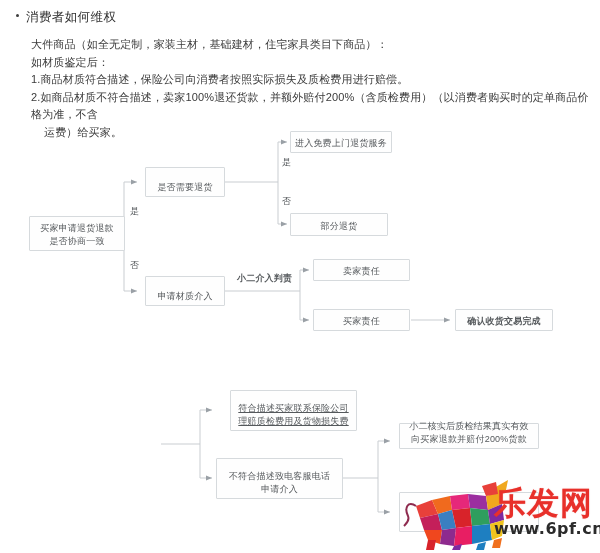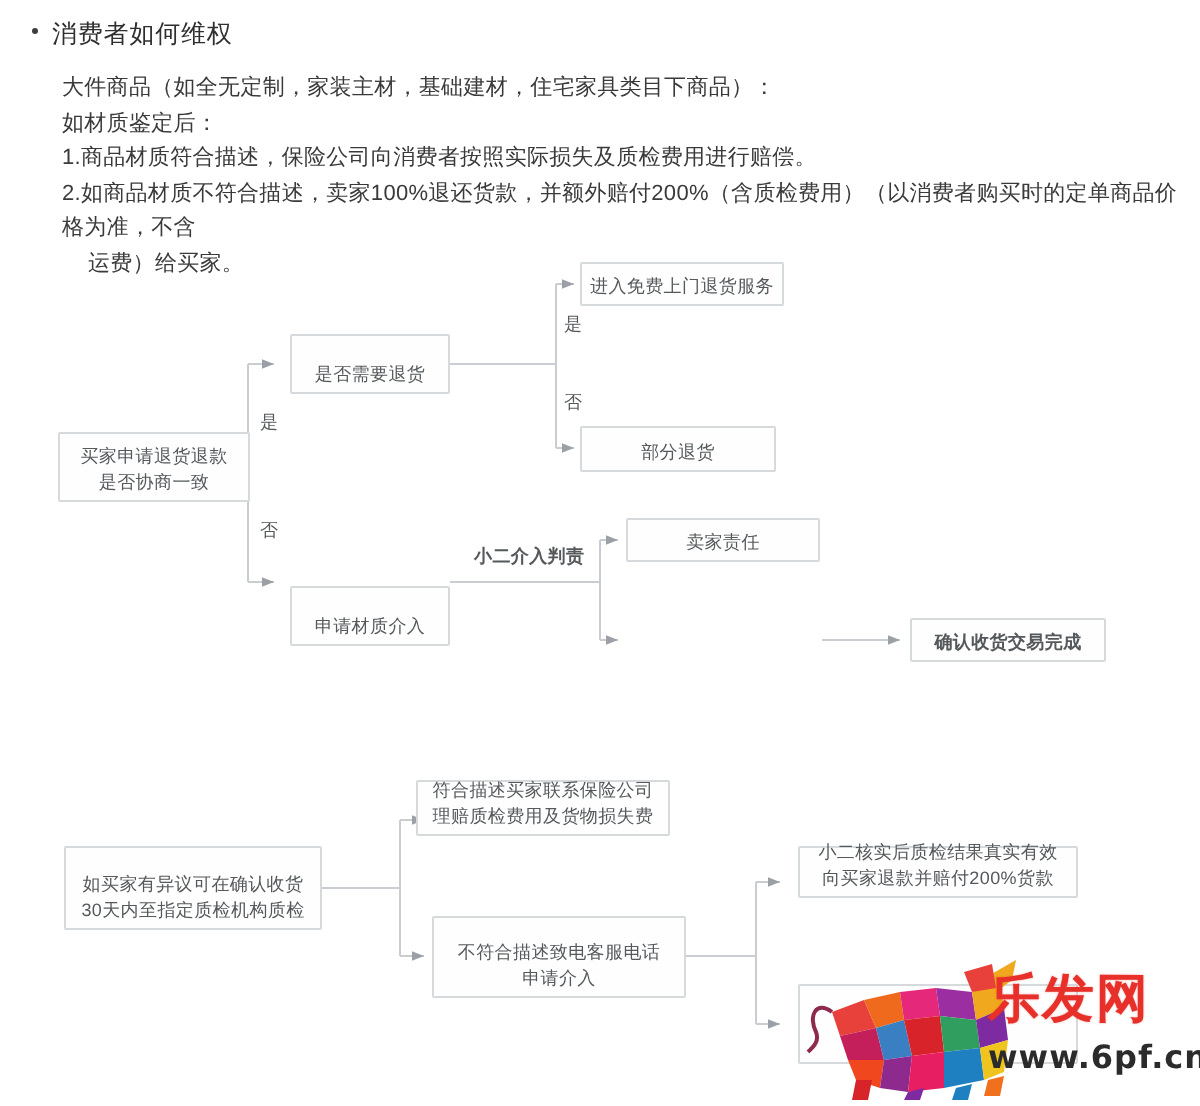--- a/index.html
+++ b/index.html
@@ -119,21 +119,21 @@
     left: 398px;
     top: 478px;
     width: 202px;
     height: 75px;
     pointer-events: auto;
   }
   .wm-text {
     position: absolute;
     left: 96px;
     top: 4px;
-    font-size: 26px;
+    font-size: 32px;
     font-weight: bold;
     color: #e8302a;
     letter-spacing: 1px;
     font-family: "DejaVu Sans", sans-serif;
     text-shadow: 0 0 1px rgba(232,48,42,0.5);
   }
   .wm-url {
     position: absolute;
     left: 96px;
     top: 41px;
@@ -219,45 +219,44 @@
   </div>
 
   <div class="node" style="left:290px; top:131px; width:102px; height:22px;">
     <span class="nd-label">进入免费上门退货服务</span>
   </div>
 
   <div class="node" style="left:290px; top:213px; width:98px; height:23px;">
     <span class="nd-label">部分退货</span>
   </div>
 
-  <div class="node" style="left:145px; top:276px; width:80px; height:30px;margin-top:17px;">
+  <div class="node" style="left:145px; top:276px; width:80px; height:30px;">
     <span class="nd-label">申请材质介入</span>
   </div>
 
   <div class="node" style="left:313px; top:259px; width:97px; height:22px;">
     <span class="nd-label">卖家责任</span>
   </div>
 
+  <div class="node" style="left:313px; top:309px; width:97px; height:22px;">
+    <span class="nd-label">买家责任</span>
+  </div>
 
   <div class="node" style="left:455px; top:309px; width:98px; height:22px;font-weight:bold;">
     <span class="nd-label">确认收货交易完成</span>
   </div>
 
   <div class="edge-label" style="left:130px; top:206px;">是</div>
   <div class="edge-label" style="left:130px; top:260px;">否</div>
   <div class="edge-label" style="left:282px; top:157px;">是</div>
   <div class="edge-label" style="left:282px; top:196px;">否</div>
   <div class="edge-label" style="left:237px; top:273px;font-weight:bold;">小二介入判责</div>
 
-  <div class="node" style="left:32px; top:423px; width:129px; height:42px;">
-    <span class="nd-label">如买家有异议可在确认收货
-30天内至指定质检机构质检</span>
-  </div>
-
-  <div class="node" style="left:208px; top:390px; width:127px; height:28px;">
+
+  <div class="node" style="left:230px; top:390px; width:127px; height:41px;text-decoration:underline;">
     <span class="nd-label">符合描述买家联系保险公司
 理赔质检费用及货物损失费</span>
   </div>
 
   <div class="node" style="left:216px; top:458px; width:127px; height:41px;font-family:Liberation Serif, serif;">
     <span class="nd-label">不符合描述致电客服电话
 申请介入</span>
   </div>
 
   <div class="node" style="left:399px; top:423px; width:140px; height:26px;">

